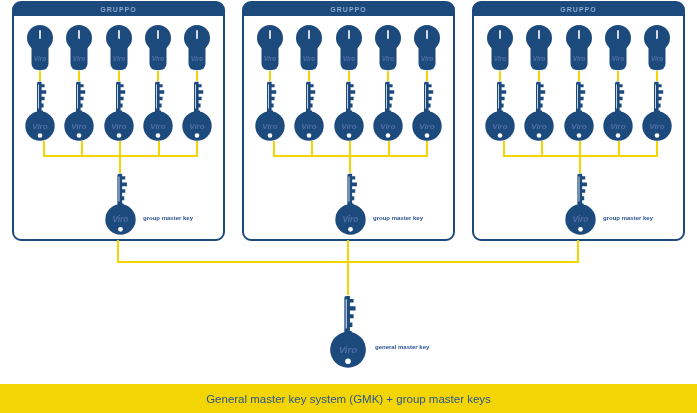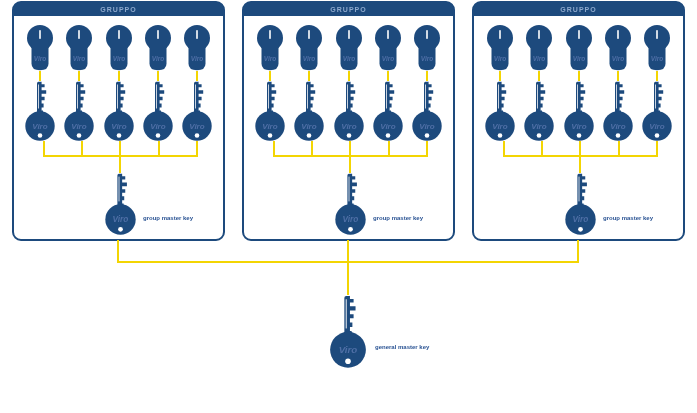--- a/index.html
+++ b/index.html
@@ -266,14 +266,17 @@
   <div class="yline drop2"></div>
   <div class="yline drop3"></div>
   <div class="yline trunk"></div>
   <div class="yline cdrop"></div>
 
   <svg class="general-key-svg">
       <use href="#sym-key"></use>
     </svg>
   <div class="general-label">general master key</div>
 
+  <div class="banner">
+    <span>General master key system (GMK) + group master keys</span>
+  </div>
 
 </div>
 
 </body></html>

